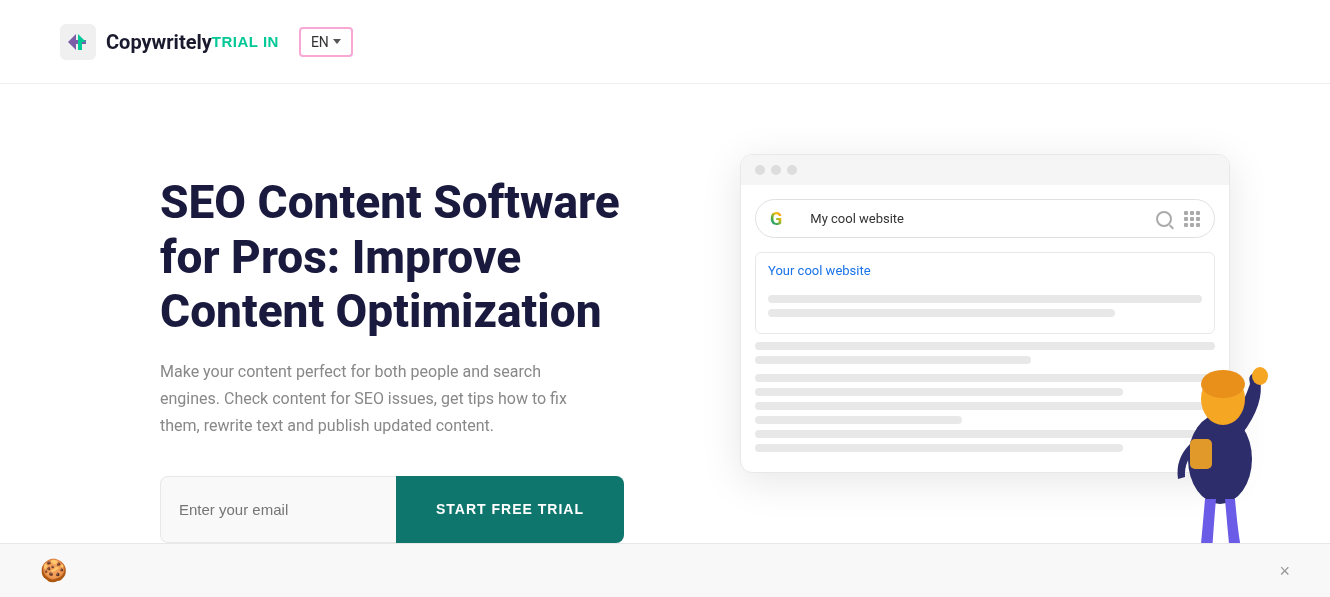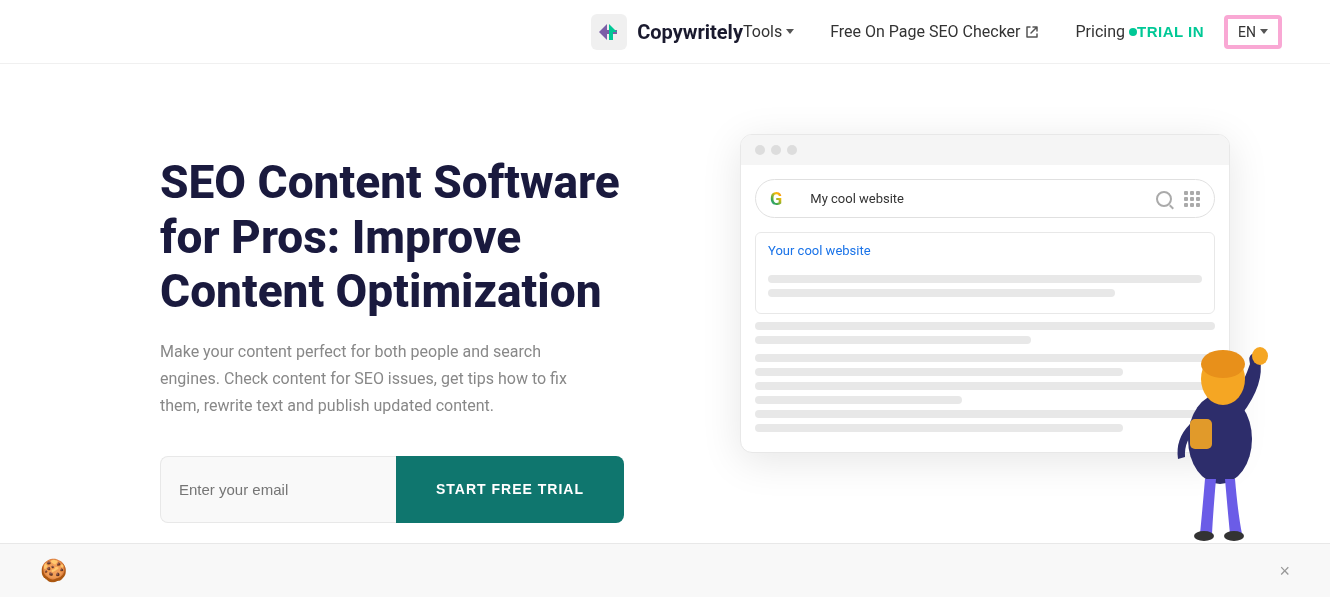--- a/index.html
+++ b/index.html
@@ -2,23 +2,23 @@
 <html><head>
   <meta charset="utf-8">
   <style>
     * { margin: 0; padding: 0; box-sizing: border-box; }
     body { font-family: -apple-system, BlinkMacSystemFont, 'Segoe UI', Roboto, sans-serif; background: #fff; width: 1330px; min-height: 597px; overflow: hidden; position: relative; }
 
     
     header {
       display: flex;
       align-items: center;
-      justify-content: flex-end;
-      padding: 0 48px;
-      height: 64px;
+      justify-content: flex-start;
+      padding: 0 60px;
+      height: 84px;
       border-bottom: 1px solid #f0f0f0;
       background: #fff;
     }
     .logo-area {
       display: flex;
       align-items: center;
       gap: 10px;
       cursor: pointer;
     }
     .logo-icon {
@@ -77,21 +77,21 @@
       color: #00c896;
       cursor: pointer;
       letter-spacing: 0.5px;
       border: none;
       background: none;
     }
     .lang-selector {
       display: flex;
       align-items: center;
       gap: 4px;
-      border: 4px solid #f9a8d4;
+      border: 2px solid #f9a8d4;
       border-radius: 4px;
       padding: 5px 10px;
       cursor: pointer;
       font-size: 14px;
       color: #333;
     }
     .chevron-down {
       width: 0;
       height: 0;
       border-left: 4px solid transparent;
@@ -314,36 +314,20 @@
 <header>
   <div class="logo-area">
     <svg class="logo-icon" viewBox="0 0 36 36" fill="none" xmlns="http://www.w3.org/2000/svg">
       <rect width="36" height="36" rx="6" fill="#f0f0f0"></rect>
       <path d="M8 18 L16 10 L16 16 L26 16 L26 20 L16 20 L16 26 Z" fill="#7B5EA7"></path>
       <path d="M18 10 L26 18 L22 18 L22 26 L18 26 Z" fill="#00c896"></path>
     </svg>
     <span class="logo-text">Copywritely</span>
   </div>
 
-  <nav class="nav-center">
-    <div class="nav-item">
-      <span>Tools</span>
-      <div class="chevron-down"></div>
-    </div>
-    <div class="nav-link-external">
-      <span>Free On Page SEO Checker</span>
-      <svg width="14" height="14" viewBox="0 0 14 14" fill="none">
-        <path d="M5 2H2v10h10V9M8 2h4v4M6 8L12 2" stroke="#555" stroke-width="1.5" stroke-linecap="round" stroke-linejoin="round"></path>
-      </svg>
-    </div>
-    <div class="nav-pricing">
-      <span>Pricing</span>
-      <div class="pricing-dot"></div>
-    </div>
-  </nav>
 
   <div class="nav-right">
     <button class="sign-in-btn">TRIAL IN</button>
     <div class="lang-selector">
       <span>EN</span>
       <div class="chevron-down"></div>
     </div>
   </div>
 </header>
 

